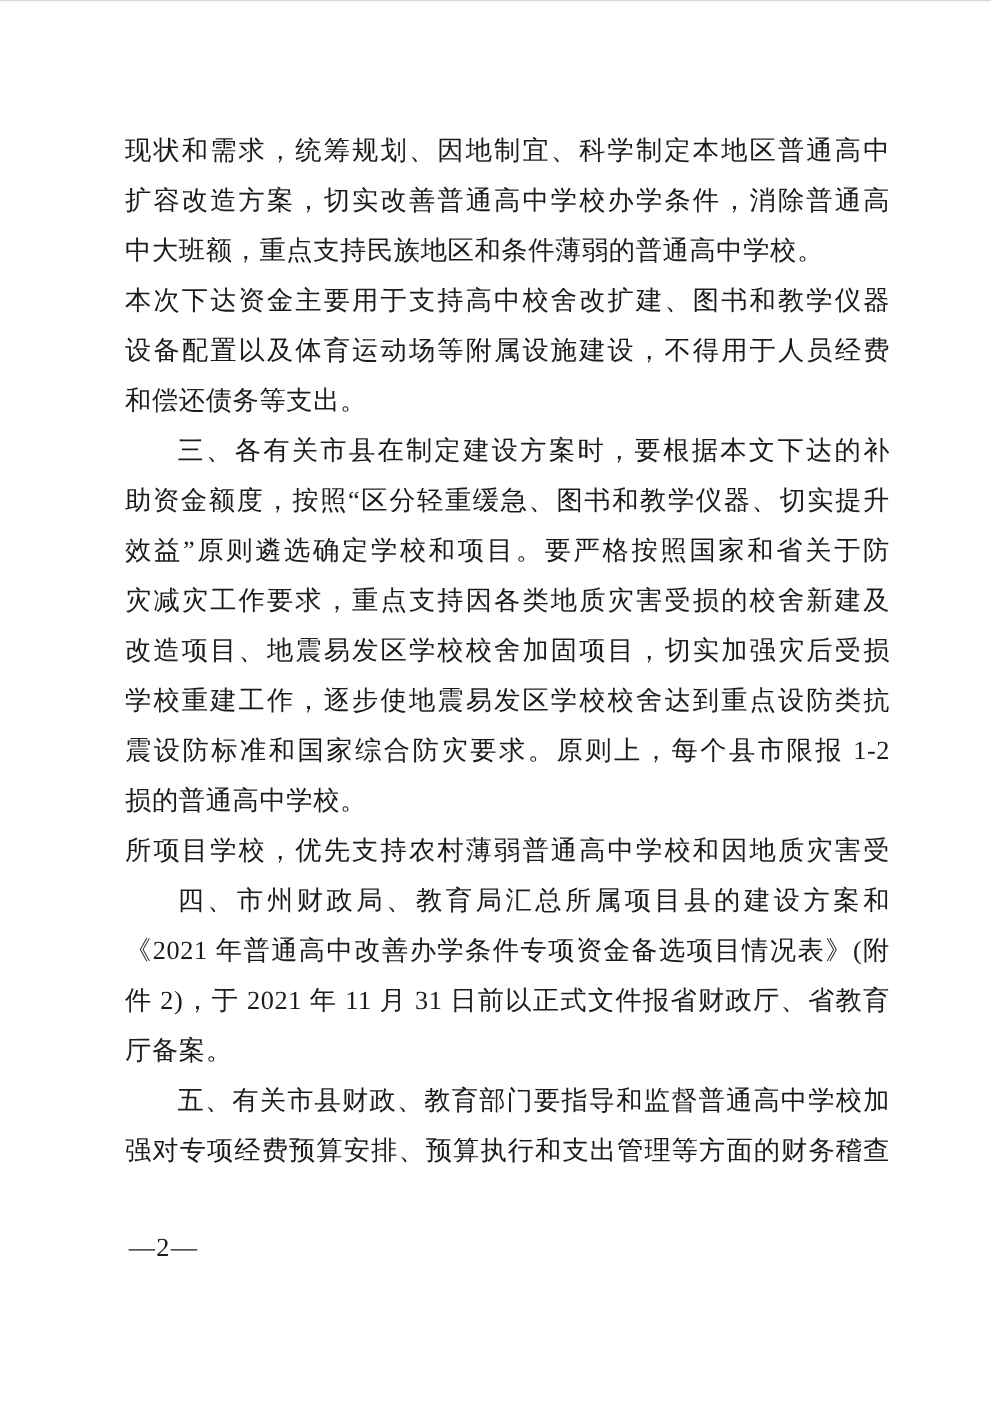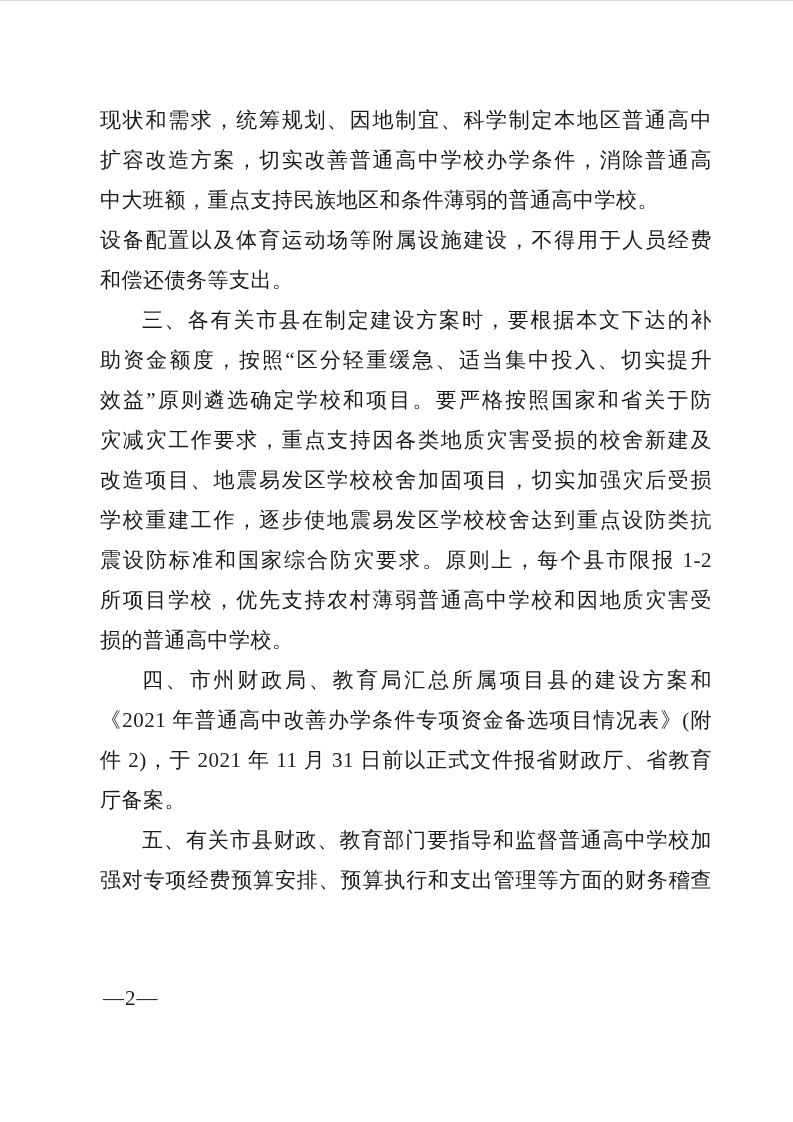--- a/index.html
+++ b/index.html
@@ -68,33 +68,34 @@
 
 <div class="page">
   <div class="scan-edge"></div>
   <div class="content" id="doc-body">
       <div class="para">
         <div class="line">现状和需求，统筹规划、因地制宜、科学制定本地区普通高中</div>
         <div class="line">扩容改造方案，切实改善普通高中学校办学条件，消除普通高</div>
         <div class="line last">中大班额，重点支持民族地区和条件薄弱的普通高中学校。</div>
       </div>
       <div class="para">
+        <div class="line">本次下达资金主要用于支持高中校舍改扩建、图书和教学仪器</div>
         <div class="line">设备配置以及体育运动场等附属设施建设，不得用于人员经费</div>
         <div class="line last">和偿还债务等支出。</div>
       </div>
       <div class="para">
         <div class="line indent">三、各有关市县在制定建设方案时，要根据本文下达的补</div>
-        <div class="line">助资金额度，按照“区分轻重缓急、适当集中投入、切实提升</div>
+        <div class="line">助资金额度，按照“区分轻重缓急、图书和教学仪器、切实提升</div>
         <div class="line">效益”原则遴选确定学校和项目。要严格按照国家和省关于防</div>
         <div class="line">灾减灾工作要求，重点支持因各类地质灾害受损的校舍新建及</div>
         <div class="line">改造项目、地震易发区学校校舍加固项目，切实加强灾后受损</div>
         <div class="line">学校重建工作，逐步使地震易发区学校校舍达到重点设防类抗</div>
         <div class="line">震设防标准和国家综合防灾要求。原则上，每个县市限报 1-2</div>
+        <div class="line last">损的普通高中学校。</div>
         <div class="line">所项目学校，优先支持农村薄弱普通高中学校和因地质灾害受</div>
-        <div class="line last">损的普通高中学校。</div>
       </div>
       <div class="para">
         <div class="line indent">四、市州财政局、教育局汇总所属项目县的建设方案和</div>
         <div class="line">《2021 年普通高中改善办学条件专项资金备选项目情况表》(附</div>
         <div class="line">件 2)，于 2021 年 11 月 31 日前以正式文件报省财政厅、省教育</div>
         <div class="line last">厅备案。</div>
       </div>
       <div class="para">
         <div class="line indent">五、有关市县财政、教育部门要指导和监督普通高中学校加</div>
         <div class="line">强对专项经费预算安排、预算执行和支出管理等方面的财务稽查</div>

